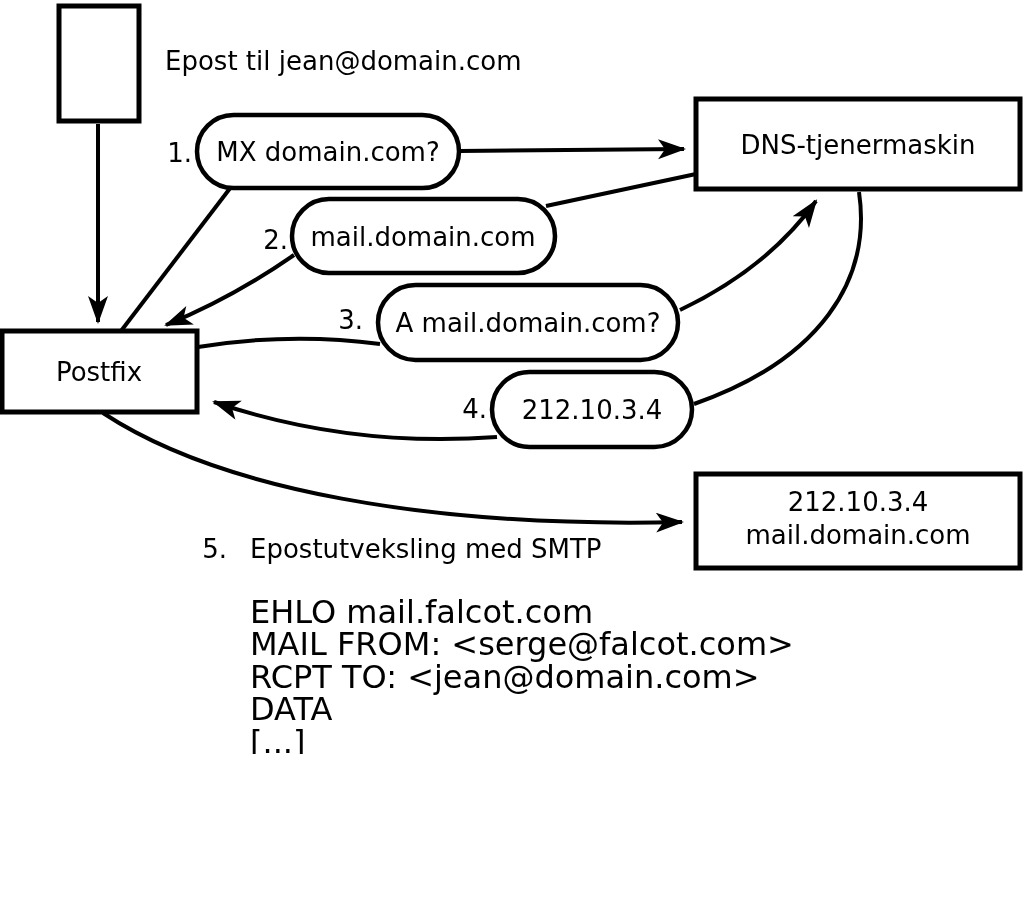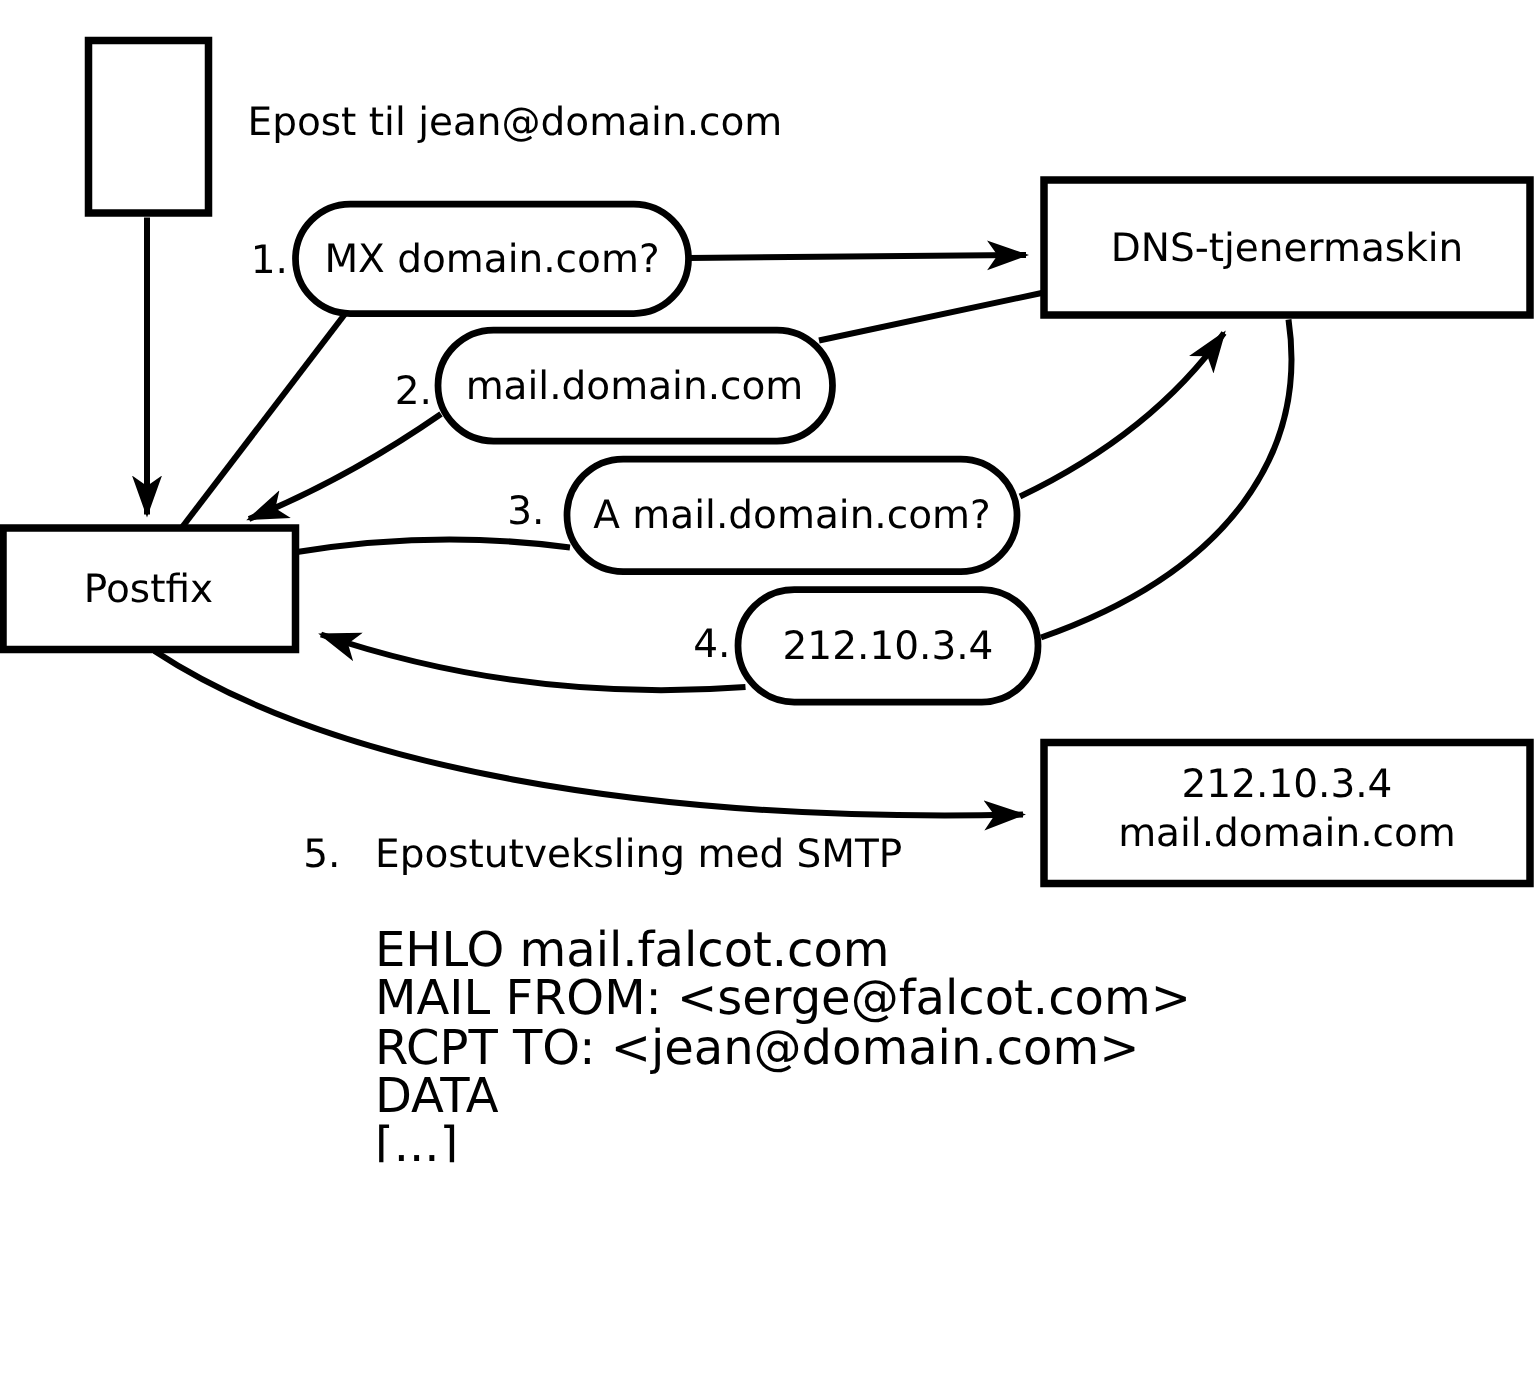--- a/index.html
+++ b/index.html
@@ -1,18 +1,18 @@
 <!DOCTYPE html>
 <html><head>
 <meta charset="utf-8">
 <style>
   html,body{margin:0;padding:0;background:#fff;}
   .canvas{
     position:relative;width:1024px;height:754px;background:#fff;overflow:hidden;
-    font-family:"DejaVu Sans",sans-serif;color:#000;margin-top:21px;
+    font-family:"DejaVu Sans",sans-serif;color:#000;
   }
   svg{position:absolute;left:0;top:0;}
   svg text{
     font-family:"DejaVu Sans",sans-serif;
     font-size:26px;fill:#000;
   }
   .smtp-block{
     position:absolute;left:250px;top:596px;
     font-size:32px;line-height:32.4px;white-space:pre-line;
   }

